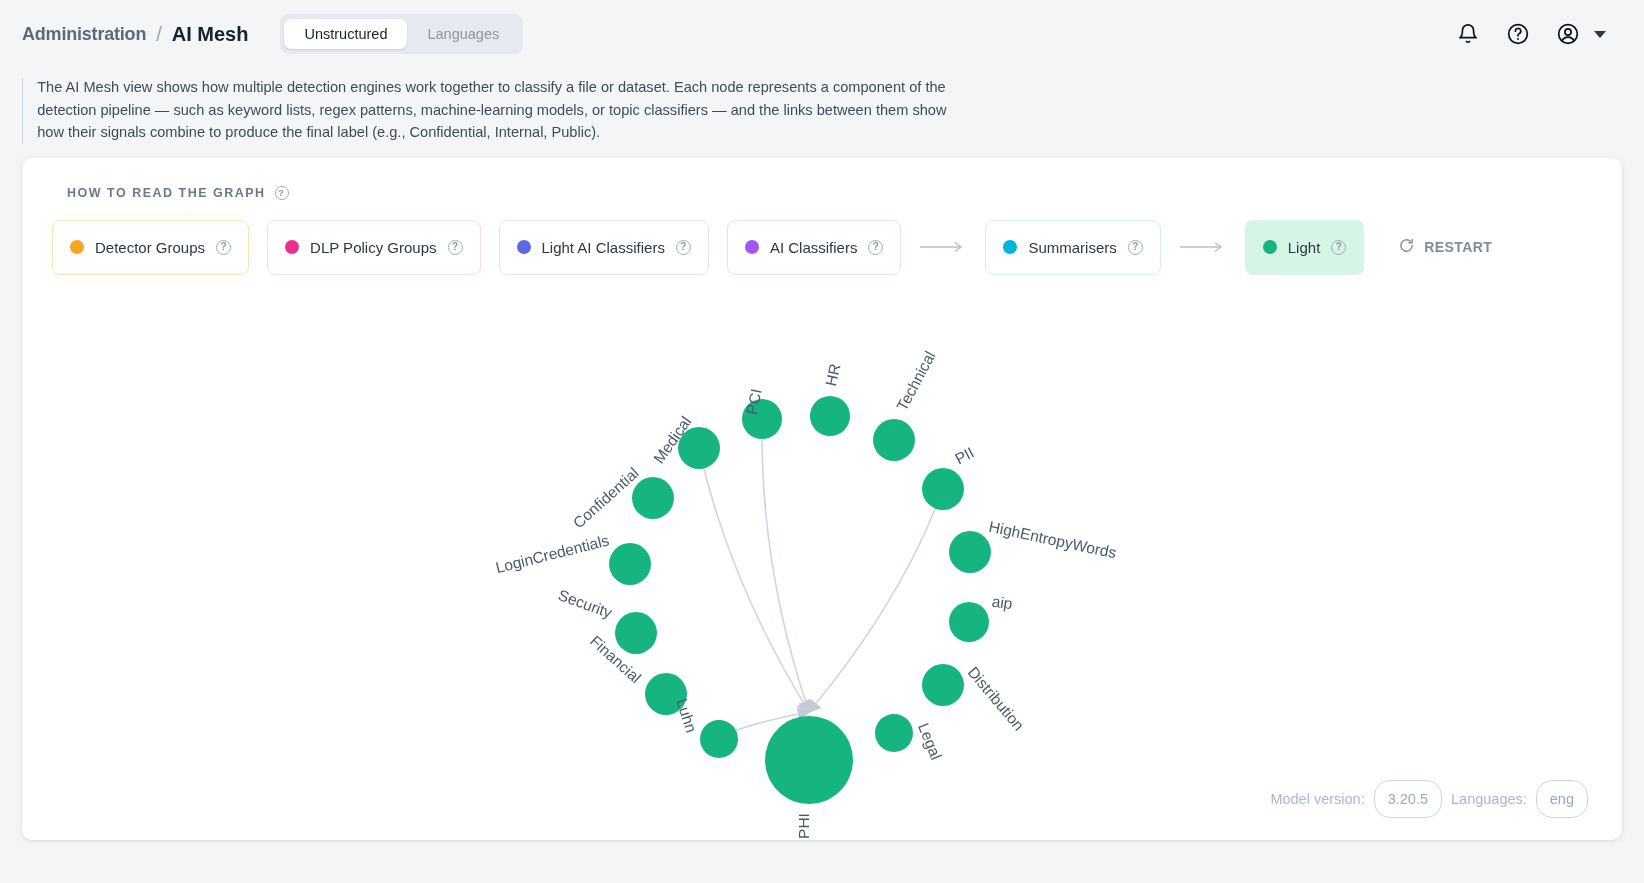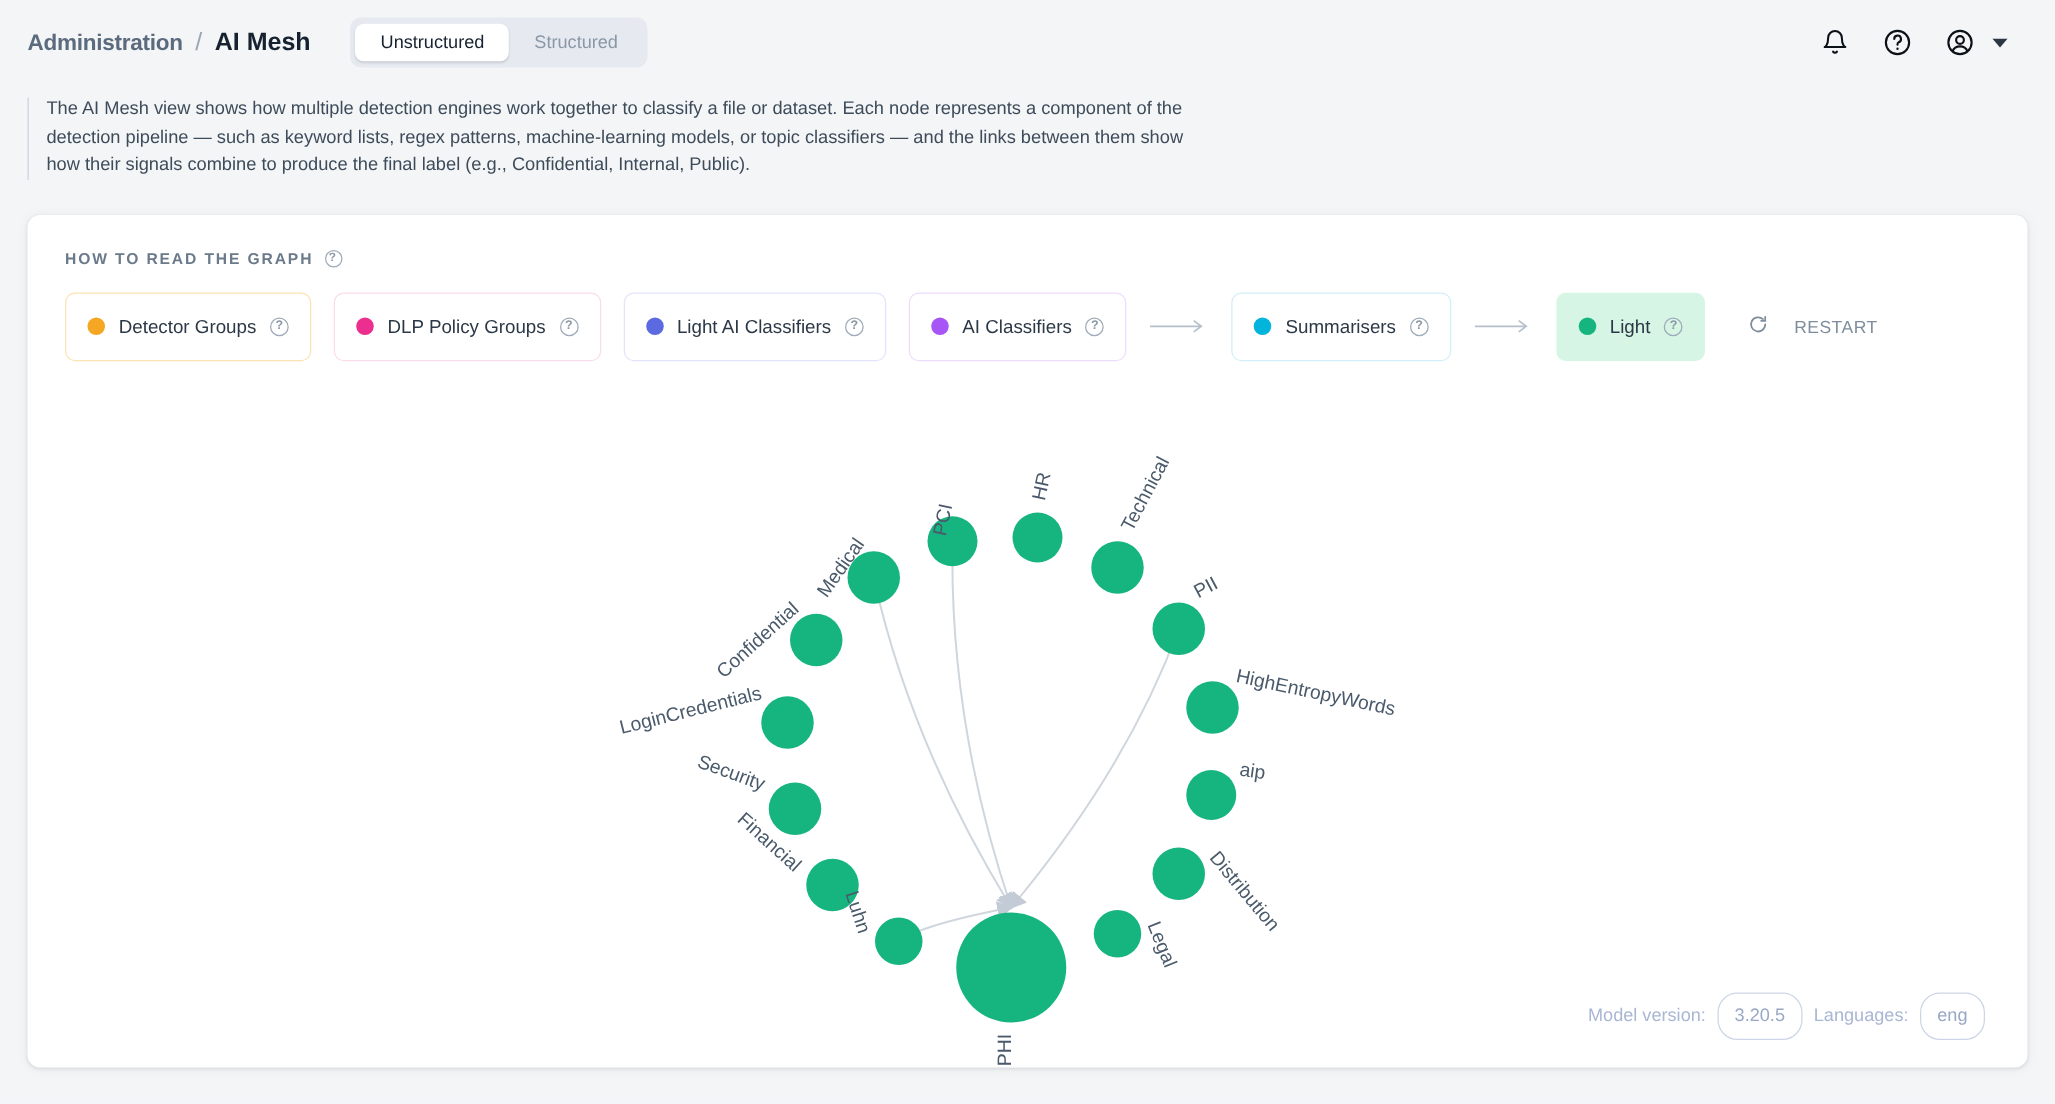--- a/index.html
+++ b/index.html
@@ -37,21 +37,21 @@
 
   .topbar-spacer { flex: 1; }
   .topbar-icons { display: flex; align-items: center; gap: 26px; padding-right: 14px;}
   .ticon { width: 24px; height: 24px; display: flex; align-items: center; justify-content: center; cursor: pointer; color:#0b1117;}
   .caret { width: 0; height: 0; border-left: 6px solid transparent; border-right: 6px solid transparent;
            border-top: 7px solid #2b3642; margin-left: -12px; cursor: pointer;}
 
   
   .band {
     display: flex; align-items: flex-start;
-    padding: 8px 24px 28px 22px;
+    padding: 8px 24px 14px 22px;
     position: relative;
   }
   .band-left { display: flex; gap: 14px; max-width: 930px; }
   .band-rule { width: 3px; background: #c9d3de; border-radius: 2px; align-self: stretch; margin-top: 2px;}
   .band-text { font-size: 14.6px; line-height: 22.5px; color: #3e4c5a; }
 
   .export-wrap {
     position: absolute; right: 20px; top: 10px;
     border: 3px solid #f5333f; padding: 5px; background: #f3f5f7;
   }
@@ -68,21 +68,21 @@
   .card {
     margin: 0 22px; height: 682px;
     background: #fff; border-radius: 10px;
     box-shadow: 0 1px 3px rgba(16,24,40,.09), 0 1px 10px rgba(16,24,40,.05);
     position: relative; overflow: hidden;
   }
 
   .how-title {
     display: flex; align-items: center; gap: 9px;
     padding: 28px 0 0 30px;
-    font-size: 12.5px; font-weight: 700; letter-spacing: 1.5px; color: #6b7a8b;
+    font-size: 12.5px; font-weight: 700; letter-spacing: 1.5px; color: #6b7a8b; margin-left: 15px;
   }
 
   .legend { display: flex; align-items: center; gap: 0; padding: 20px 0 0 30px; }
   .chip {
     display: flex; align-items: center; gap: 11px;
     height: 55px; padding: 0 17px;
     border-radius: 8px; border: 1px solid #eceff3; background: #fff;
     font-size: 15px; color: #2c3846; cursor: pointer; white-space: nowrap;
     margin-right: 18px;
   }
@@ -90,22 +90,22 @@
   .chip.c-detector { border-color: #fbe3b4; }
   .chip.c-dlp      { border-color: #fadceb; justify-content: flex-end; }
   .chip.c-light    { border-color: #e2e4fb; align-items: center; }
   .chip.c-ai       { border-color: #eedcfb; }
   .chip.c-sum      { border-color: #d2eef8; }
   .chip.c-tags     { border: 1px solid transparent; background: #d6f5e4; }
   .arrow-sep {
     display: flex; align-items: center; margin: 0 18px 0 0; color: #b6c0cb;
   }
   .restart {
-    display: flex; align-items: center; gap: 20px; margin-left: 16px;
-    font-size: 14px; font-weight: 400; letter-spacing: .4px; color: #7e8d9c; cursor: pointer;
+    display: flex; align-items: center; gap: 9px; margin-left: 16px;
+    font-size: 14px; font-weight: 700; letter-spacing: .4px; color: #7e8d9c; cursor: pointer;
   }
   .q {
     width: 15px; height: 15px; border-radius: 50%;
     border: 1.3px solid #9fabb8; color: #8b99a7;
     font-size: 10px; line-height: 12.4px; text-align: center;
     font-weight: 700; flex: none; cursor: pointer;
   }
   .q.sm { width: 14px; height: 14px; line-height: 11.6px; font-size: 9.5px;}
 
   
@@ -125,21 +125,21 @@
 </head>
 <body>
 
 <div class="topbar">
   <span class="crumb-admin">Administration</span>
   <span class="crumb-sep">/</span>
   <span class="crumb-page">AI Mesh</span>
 
   <div class="seg">
     <div class="seg-btn active">Unstructured</div>
-    <div class="seg-btn">Structured</div>
+    <div class="seg-btn">Languages</div>
   </div>
 
   <div class="topbar-spacer"></div>
 
   <div class="topbar-icons">
     <div class="ticon">
       <svg width="22" height="22" viewBox="0 0 24 24" fill="none" stroke="#0b1117" stroke-width="1.8" stroke-linecap="round" stroke-linejoin="round">
         <path d="M18 8a6 6 0 0 0-12 0c0 7-3 8-3 8h18s-3-1-3-8"></path>
           <path d="M10.3 20a2 2 0 0 0 3.4 0"></path>
       </svg>

